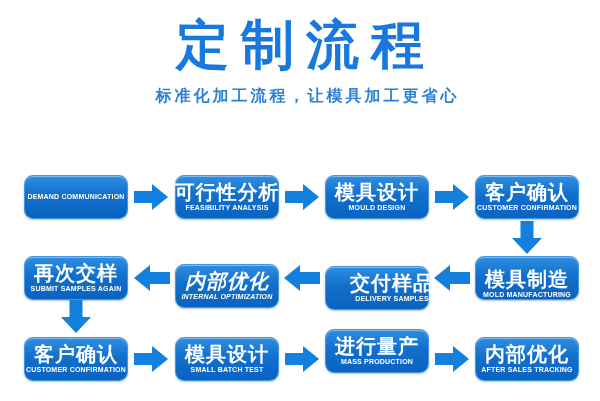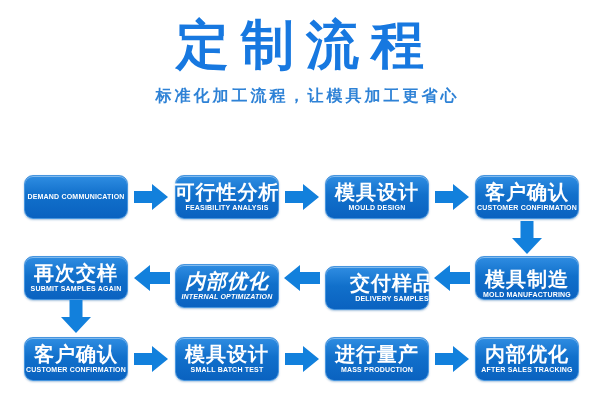--- a/index.html
+++ b/index.html
@@ -124,21 +124,21 @@
   <svg class="arrow" style="left:134px;top:346px;" width="34" height="26" viewBox="0 0 34 26">
       <polygon points="0,7 18,7 18,0 34,13 18,26 18,19 0,19"></polygon>
     </svg>
   <div class="step" style="left:175px;top:337px;">
     <div class="step-title">模具设计</div>
     <div class="step-caption">SMALL BATCH TEST</div>
   </div>
   <svg class="arrow" style="left:285px;top:346px;" width="34" height="26" viewBox="0 0 34 26">
       <polygon points="0,7 18,7 18,0 34,13 18,26 18,19 0,19"></polygon>
     </svg>
-  <div class="step" style="left:325px;top:337px;">
+  <div class="step" style="left:325px;top:329px;">
     <div class="step-title">进行量产</div>
     <div class="step-caption">MASS PRODUCTION</div>
   </div>
   <svg class="arrow" style="left:435px;top:346px;" width="34" height="26" viewBox="0 0 34 26">
       <polygon points="0,7 18,7 18,0 34,13 18,26 18,19 0,19"></polygon>
     </svg>
   <div class="step" style="left:475px;top:337px;">
     <div class="step-title">内部优化</div>
     <div class="step-caption">AFTER SALES TRACKING</div>
   </div>

